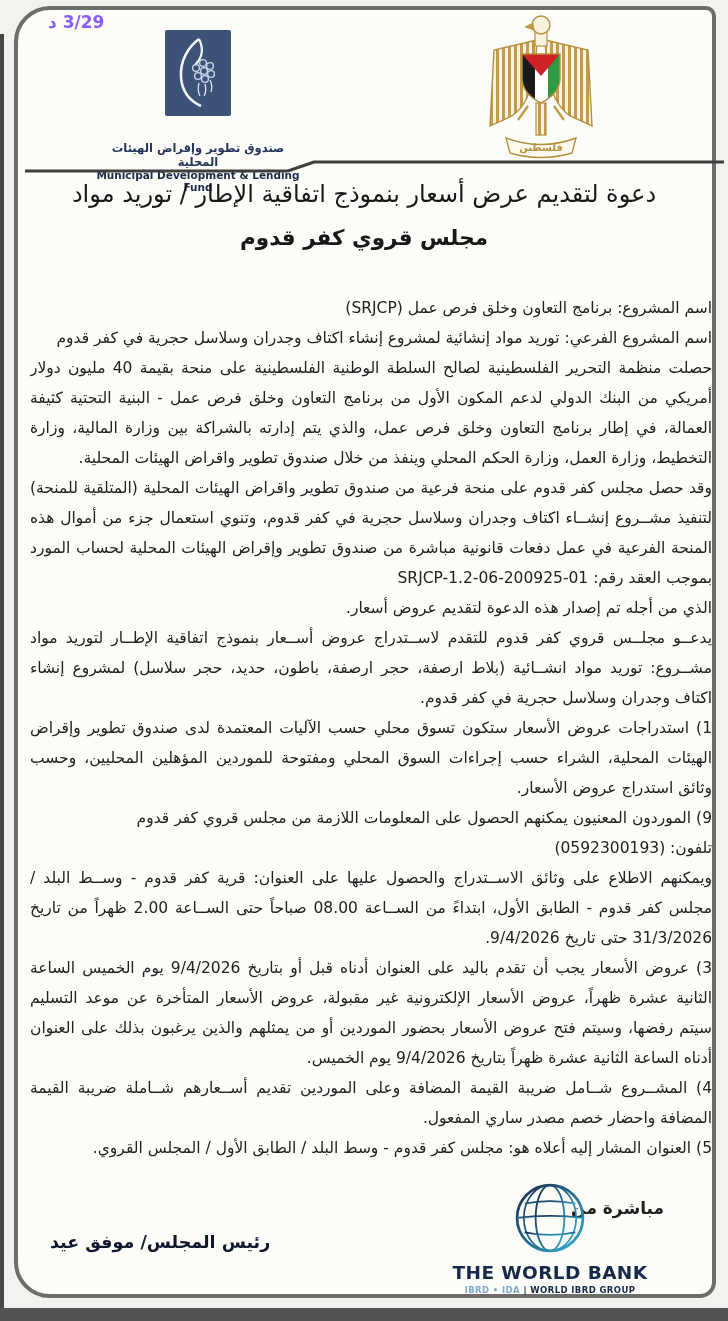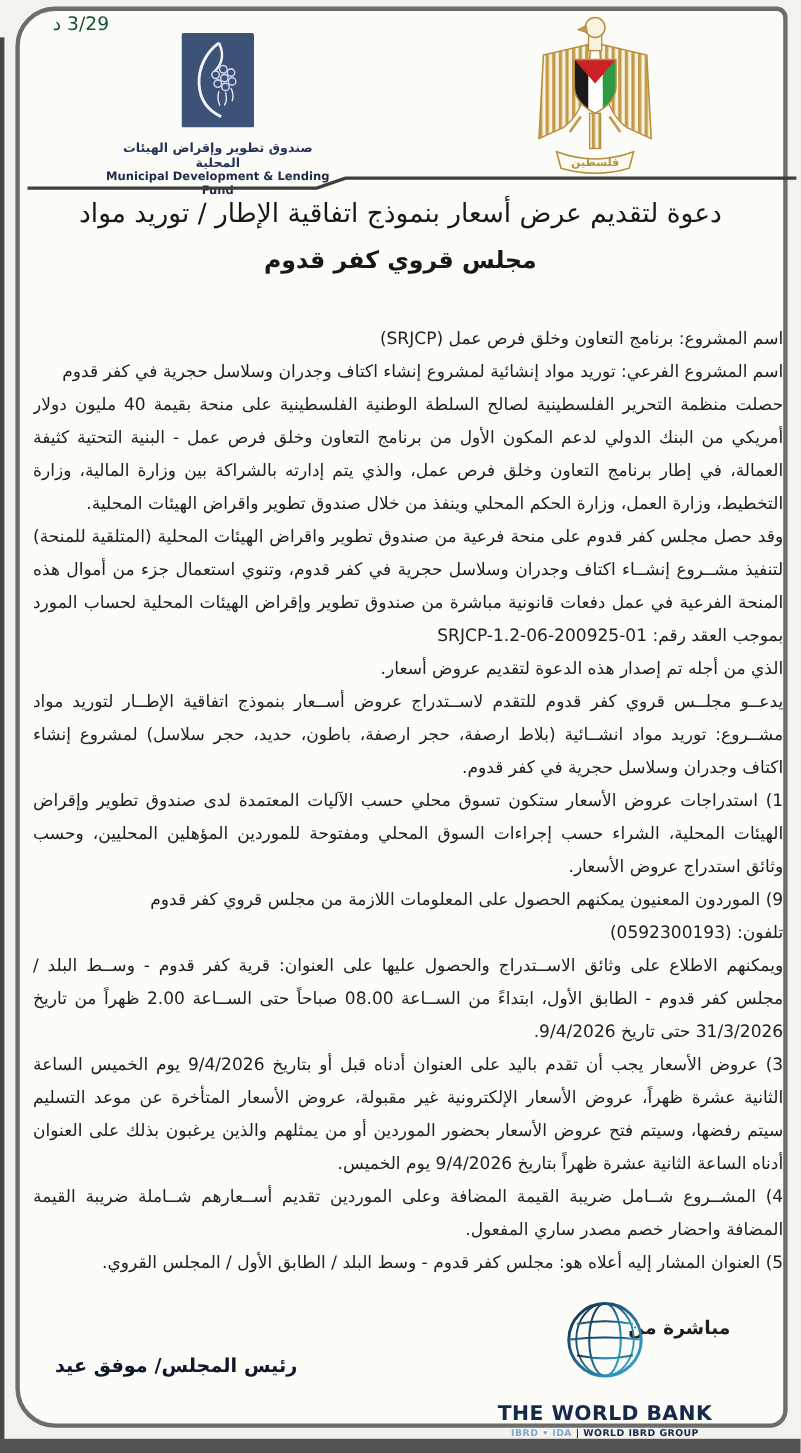--- a/index.html
+++ b/index.html
@@ -2,42 +2,42 @@
 <html lang="ar"><head>
 <meta charset="utf-8">
 <style>
   html,body{margin:0;padding:0;background:#e8e7e4;}
   .page{position:relative;width:728px;height:1321px;background:#f3f2ee;overflow:hidden;
         font-family:"DejaVu Sans","Liberation Sans",sans-serif;color:#222;}
   .frame{position:absolute;left:14px;top:6px;width:702px;height:1292px;box-sizing:border-box;
          border:4px solid #6d6d6b;border-radius:36px 10px 16px 36px;background:#fcfcf9;}
   .left-strip{position:absolute;left:0;top:34px;width:4px;height:1287px;background:#474747;}
   .bottom-strip{position:absolute;left:0;top:1308px;width:728px;height:13px;background:#535353;}
-  .corner-note{position:absolute;top:12px;left:48px;direction:rtl;font-size:17px;font-weight:normal;color:#14532d;}
+  .corner-note{position:absolute;top:12px;left:48px;direction:rtl;font-size:17px;font-weight:bold;color:#8b5cf6;}
 
   .mdlf{position:absolute;left:92px;top:30px;width:212px;text-align:center;}
-  .mdlf-ar{font-size:11.5px;font-weight:bold;color:#25355a;direction:rtl;margin-top:7px;}
+  .mdlf-ar{font-size:11.5px;font-weight:bold;color:#25355a;direction:rtl;margin-top:21px;}
   .mdlf-en{font-size:10.5px;font-weight:bold;color:#1d2a48;}
   .emblem{position:absolute;left:478px;top:10px;width:126px;height:152px;}
   .divider{position:absolute;left:20px;top:154px;width:706px;height:24px;}
 
   .title{position:absolute;left:20px;top:180px;width:688px;text-align:center;direction:rtl;color:#181818;}
   .title-l1{font-size:24px;font-weight:normal;white-space:nowrap;}
   .title-l2{font-size:21.5px;font-weight:bold;margin-top:17px;}
 
   .body-text{position:absolute;left:30px;top:293px;width:682px;height:892px;overflow:hidden;
              direction:rtl;text-align:justify;text-align-last:right;
              font-size:15.5px;line-height:30px;color:#212121;}
   .body-text p{margin:0;padding:0;}
 
   .funding{position:absolute;right:64px;top:1198px;direction:rtl;font-weight:bold;font-size:17px;color:#1f1f1f;}
   .signature{position:absolute;left:50px;top:1232px;direction:rtl;font-weight:bold;font-size:17.5px;color:#0f172a;}
 
   .wb{position:absolute;left:450px;top:1180px;width:200px;text-align:center;}
-  .wb-name{font-size:18.5px;font-weight:bold;color:#152949;letter-spacing:.4px;white-space:nowrap;margin-top:15px;}
+  .wb-name{font-size:18.5px;font-weight:bold;color:#152949;letter-spacing:.4px;white-space:nowrap;margin-top:2px;}
   .wb-sub{font-size:8.5px;font-weight:bold;color:#152949;letter-spacing:.4px;margin-top:2px;}
   .wb-sub .ibrd{color:#7fa9cf;}
 </style>
 </head>
 <body>
 
 <div class="page">
 
   <div class="left-strip"></div>
   <div class="bottom-strip"></div>

